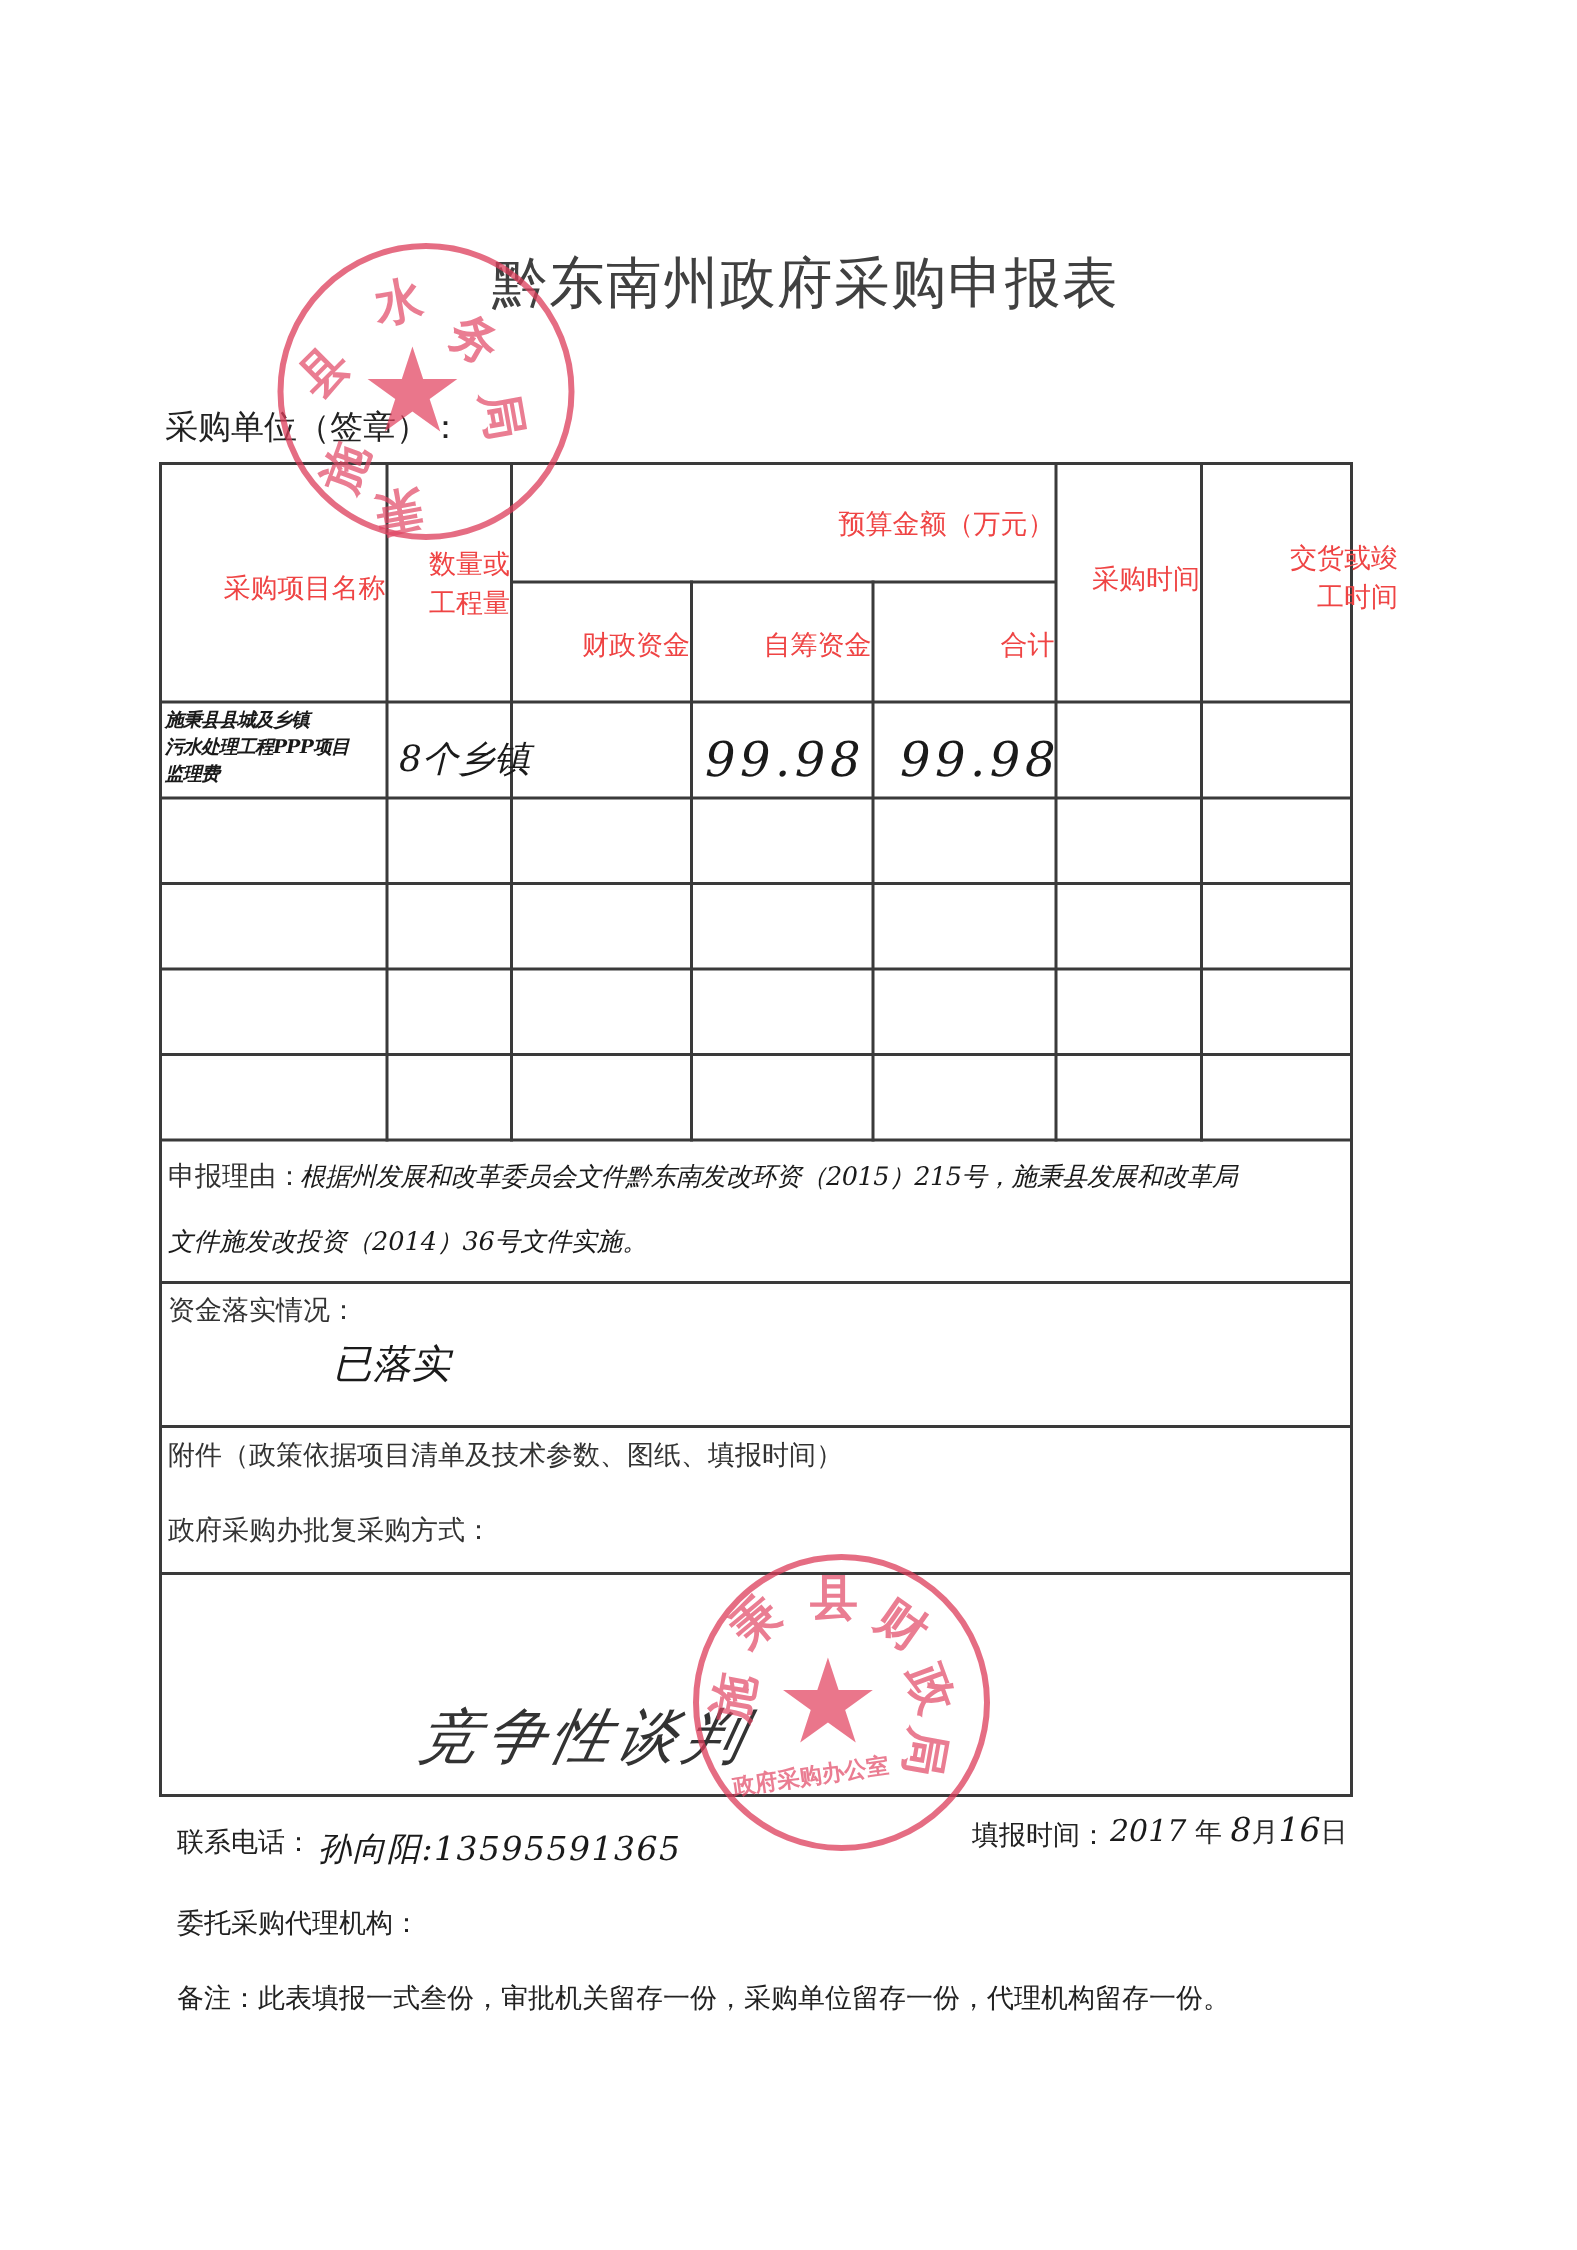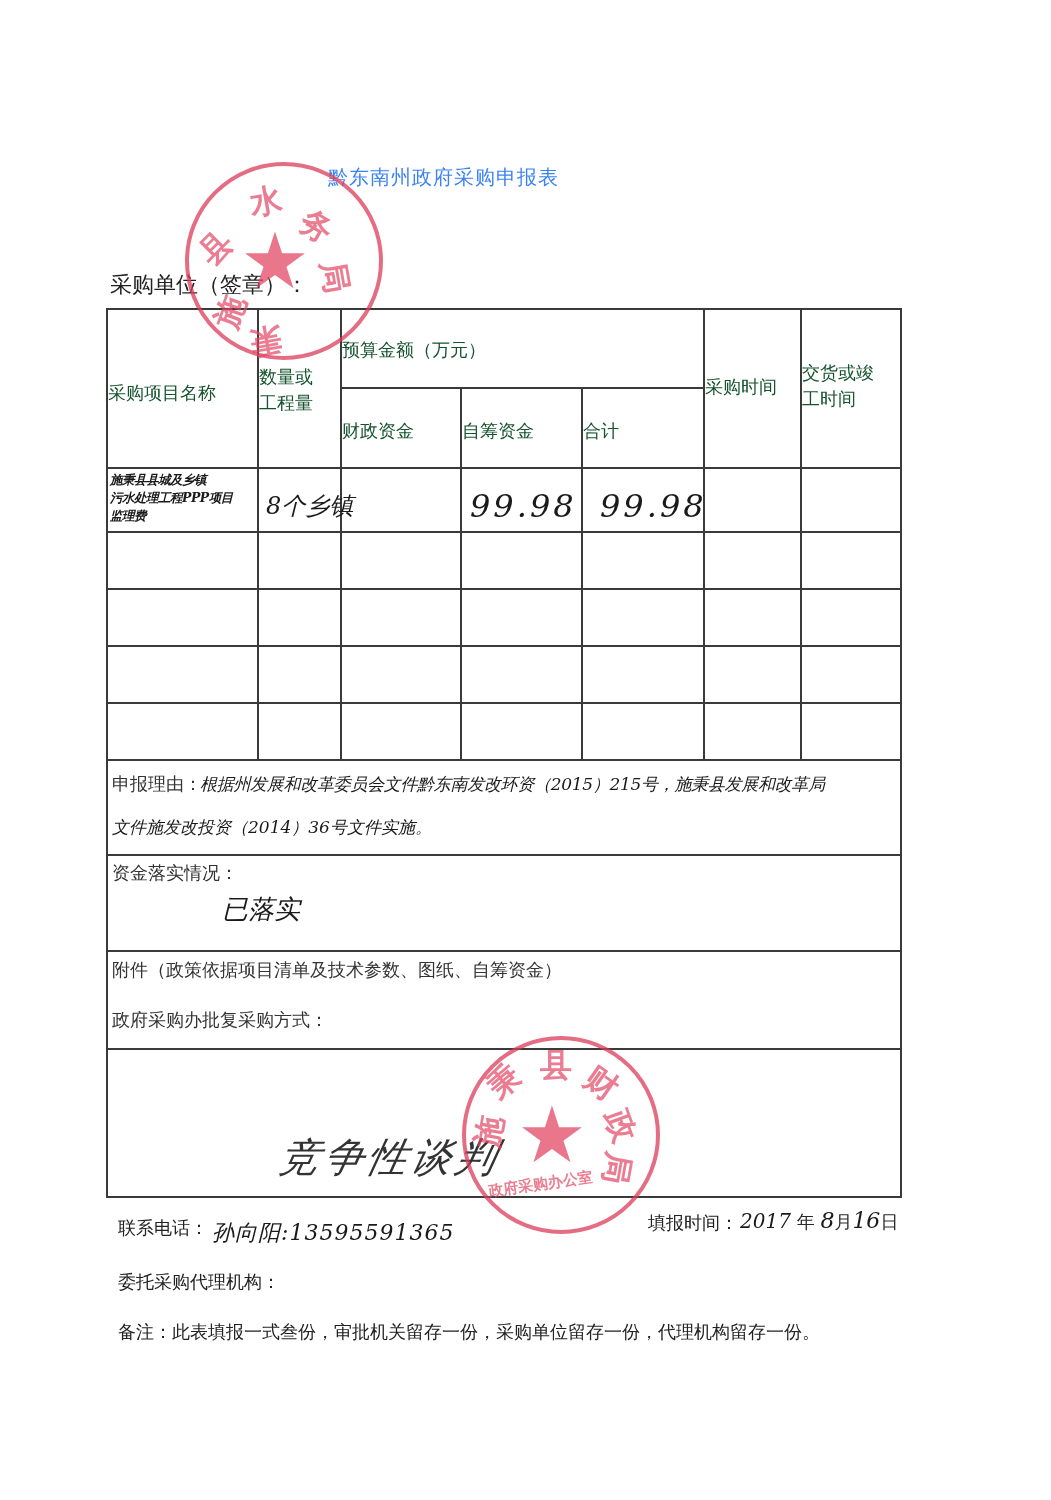--- a/index.html
+++ b/index.html
@@ -2,31 +2,31 @@
 <html><head>
 <meta charset="utf-8">
 <style>
   html, body { margin:0; padding:0; }
   body {
     width:1051px; height:1500px; background:#ffffff; position:relative; overflow:hidden;
     font-family: "DejaVu Sans", "Liberation Sans", sans-serif; color:#2a2a2a;
   }
   .abs { position:absolute; }
   .title {
-    left:328px; top:164px; font-size:20px; letter-spacing:1px; color:#3b82f6;
+    left:328px; top:164px; font-size:37px; letter-spacing:1px; color:#404040;
     font-family: "DejaVu Serif", "Liberation Serif", serif;
   }
   .unit-label { left:110px; top:270px; font-size:22px; color:#222; }
   .hand {
     font-family: "DejaVu Serif", "Liberation Serif", serif; font-style:italic; color:#1a1a1a;
   }
   
   .hline { position:absolute; height:2px; background:#3a3a3a; }
   .vline { position:absolute; width:2px; background:#3a3a3a; }
-  .hdr { position:absolute; font-size:18px; color:#14532d; text-align:left; line-height:26px; }
+  .hdr { position:absolute; font-size:18px; color:#ef4444; text-align:right; line-height:26px; }
   .sect-label { position:absolute; font-size:18px; color:#333; }
   .foot { position:absolute; font-size:18px; color:#222; }
   
   .stamp {
     position:absolute; border-radius:50%; border:4px solid rgba(220,60,90,0.75);
     pointer-events:none;
   }
   .stamp-star { position:absolute; color:rgba(225,60,90,0.7); font-size:78px; line-height:1; }
   .stamp-char { position:absolute; color:rgba(225,70,100,0.7); font-size:32px; font-weight:bold;
     font-family: "DejaVu Serif", "Liberation Serif", serif; }
@@ -67,21 +67,21 @@
   <div class="hdr" style="left:108px; top:380px; width:149px;">采购项目名称</div>
   <div class="hdr" style="left:259px; top:364px; width:81px;">
     <div>数量或</div>
     <div>工程量</div>
   </div>
   <div class="hdr" style="left:342px; top:337px; width:361px;">预算金额（万元）</div>
   <div class="hdr" style="left:342px; top:418px; width:118px;">财政资金</div>
   <div class="hdr" style="left:462px; top:418px; width:119px;">自筹资金</div>
   <div class="hdr" style="left:583px; top:418px; width:120px;">合计</div>
   <div class="hdr" style="left:705px; top:374px; width:95px;">采购时间</div>
-  <div class="hdr" style="left:802px; top:360px; width:113px;">
+  <div class="hdr" style="left:819px; top:360px; width:113px;">
     <div>交货或竣</div>
     <div>工时间</div>
   </div>
 
   <div>
     <div class="abs hand" style="left:110px; top:471px; width:146px; font-size:12.5px; line-height:18px; font-weight:bold; letter-spacing:-0.5px;">
       <div>施秉县县城及乡镇</div>
       <div>污水处理工程PPP项目</div>
       <div>监理费</div>
     </div>
@@ -90,21 +90,21 @@
     <div class="abs hand" style="left:600px; top:487px; font-size:32px; letter-spacing:3px;">99.98</div>
   </div>
 
   <div class="sect-label" style="left:112px; top:772px;">申报理由：</div>
   <div class="abs hand" style="left:200px; top:773px; font-size:17px; letter-spacing:-0.3px; white-space:nowrap;text-align:center;">根据州发展和改革委员会文件黔东南发改环资（2015）215号，施秉县发展和改革局</div>
   <div class="abs hand" style="left:112px; top:816px; font-size:17px; white-space:nowrap;">文件施发改投资（2014）36号文件实施。</div>
 
   <div class="sect-label" style="left:112px; top:861px;">资金落实情况：</div>
   <div class="abs hand" style="left:222px; top:892px; font-size:26px;">已落实</div>
 
-  <div class="sect-label" style="left:112px; top:958px;">附件（政策依据项目清单及技术参数、图纸、自筹资金）</div>
+  <div class="sect-label" style="left:112px; top:958px;">附件（政策依据项目清单及技术参数、图纸、填报时间）</div>
 
   <div class="sect-label" style="left:112px; top:1008px;">政府采购办批复采购方式：</div>
   <div class="sig" style="left:280px; top:1130px;">竞争性谈判</div>
 </div>
 
 <div class="foot" style="left:118px; top:1216px;">联系电话：</div>
 <div class="abs hand" style="left:212px; top:1218px; font-size:22px; letter-spacing:1px;font-style:italic;">孙向阳:13595591365</div>
 
 <div class="foot" style="left:648px; top:1211px;">填报时间：</div>
 <div class="abs" style="left:740px; top:1208px; font-size:18px; white-space:nowrap;">

